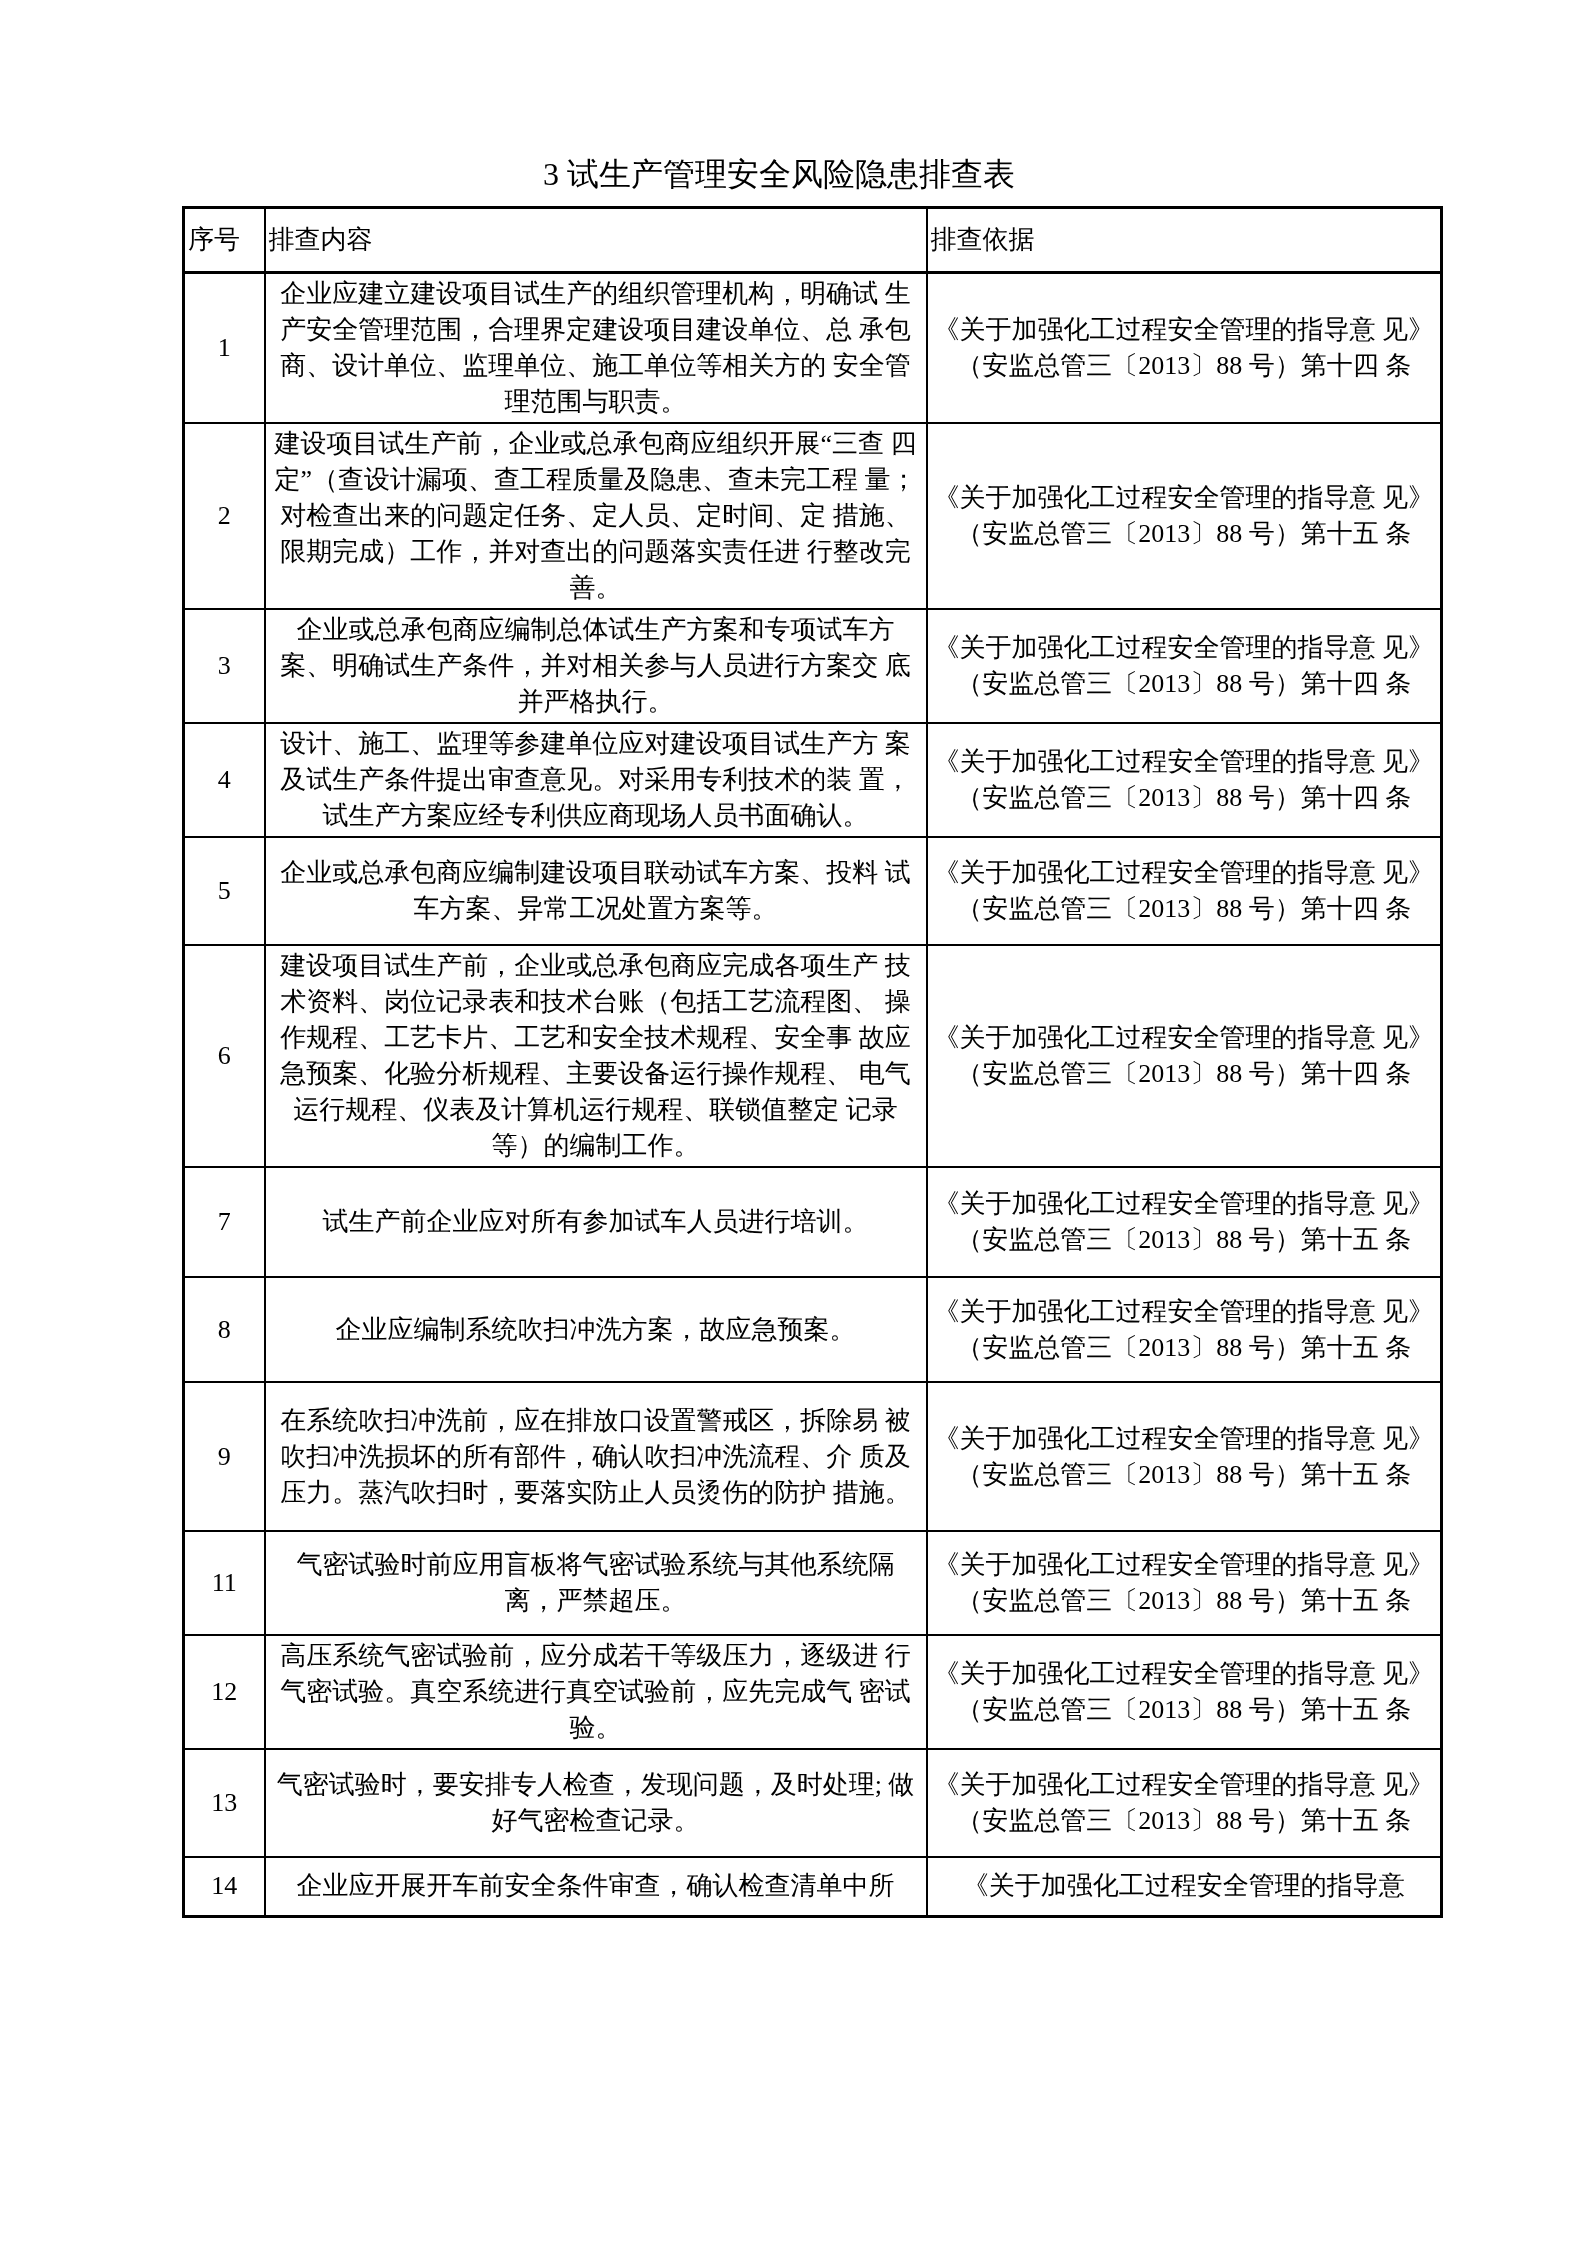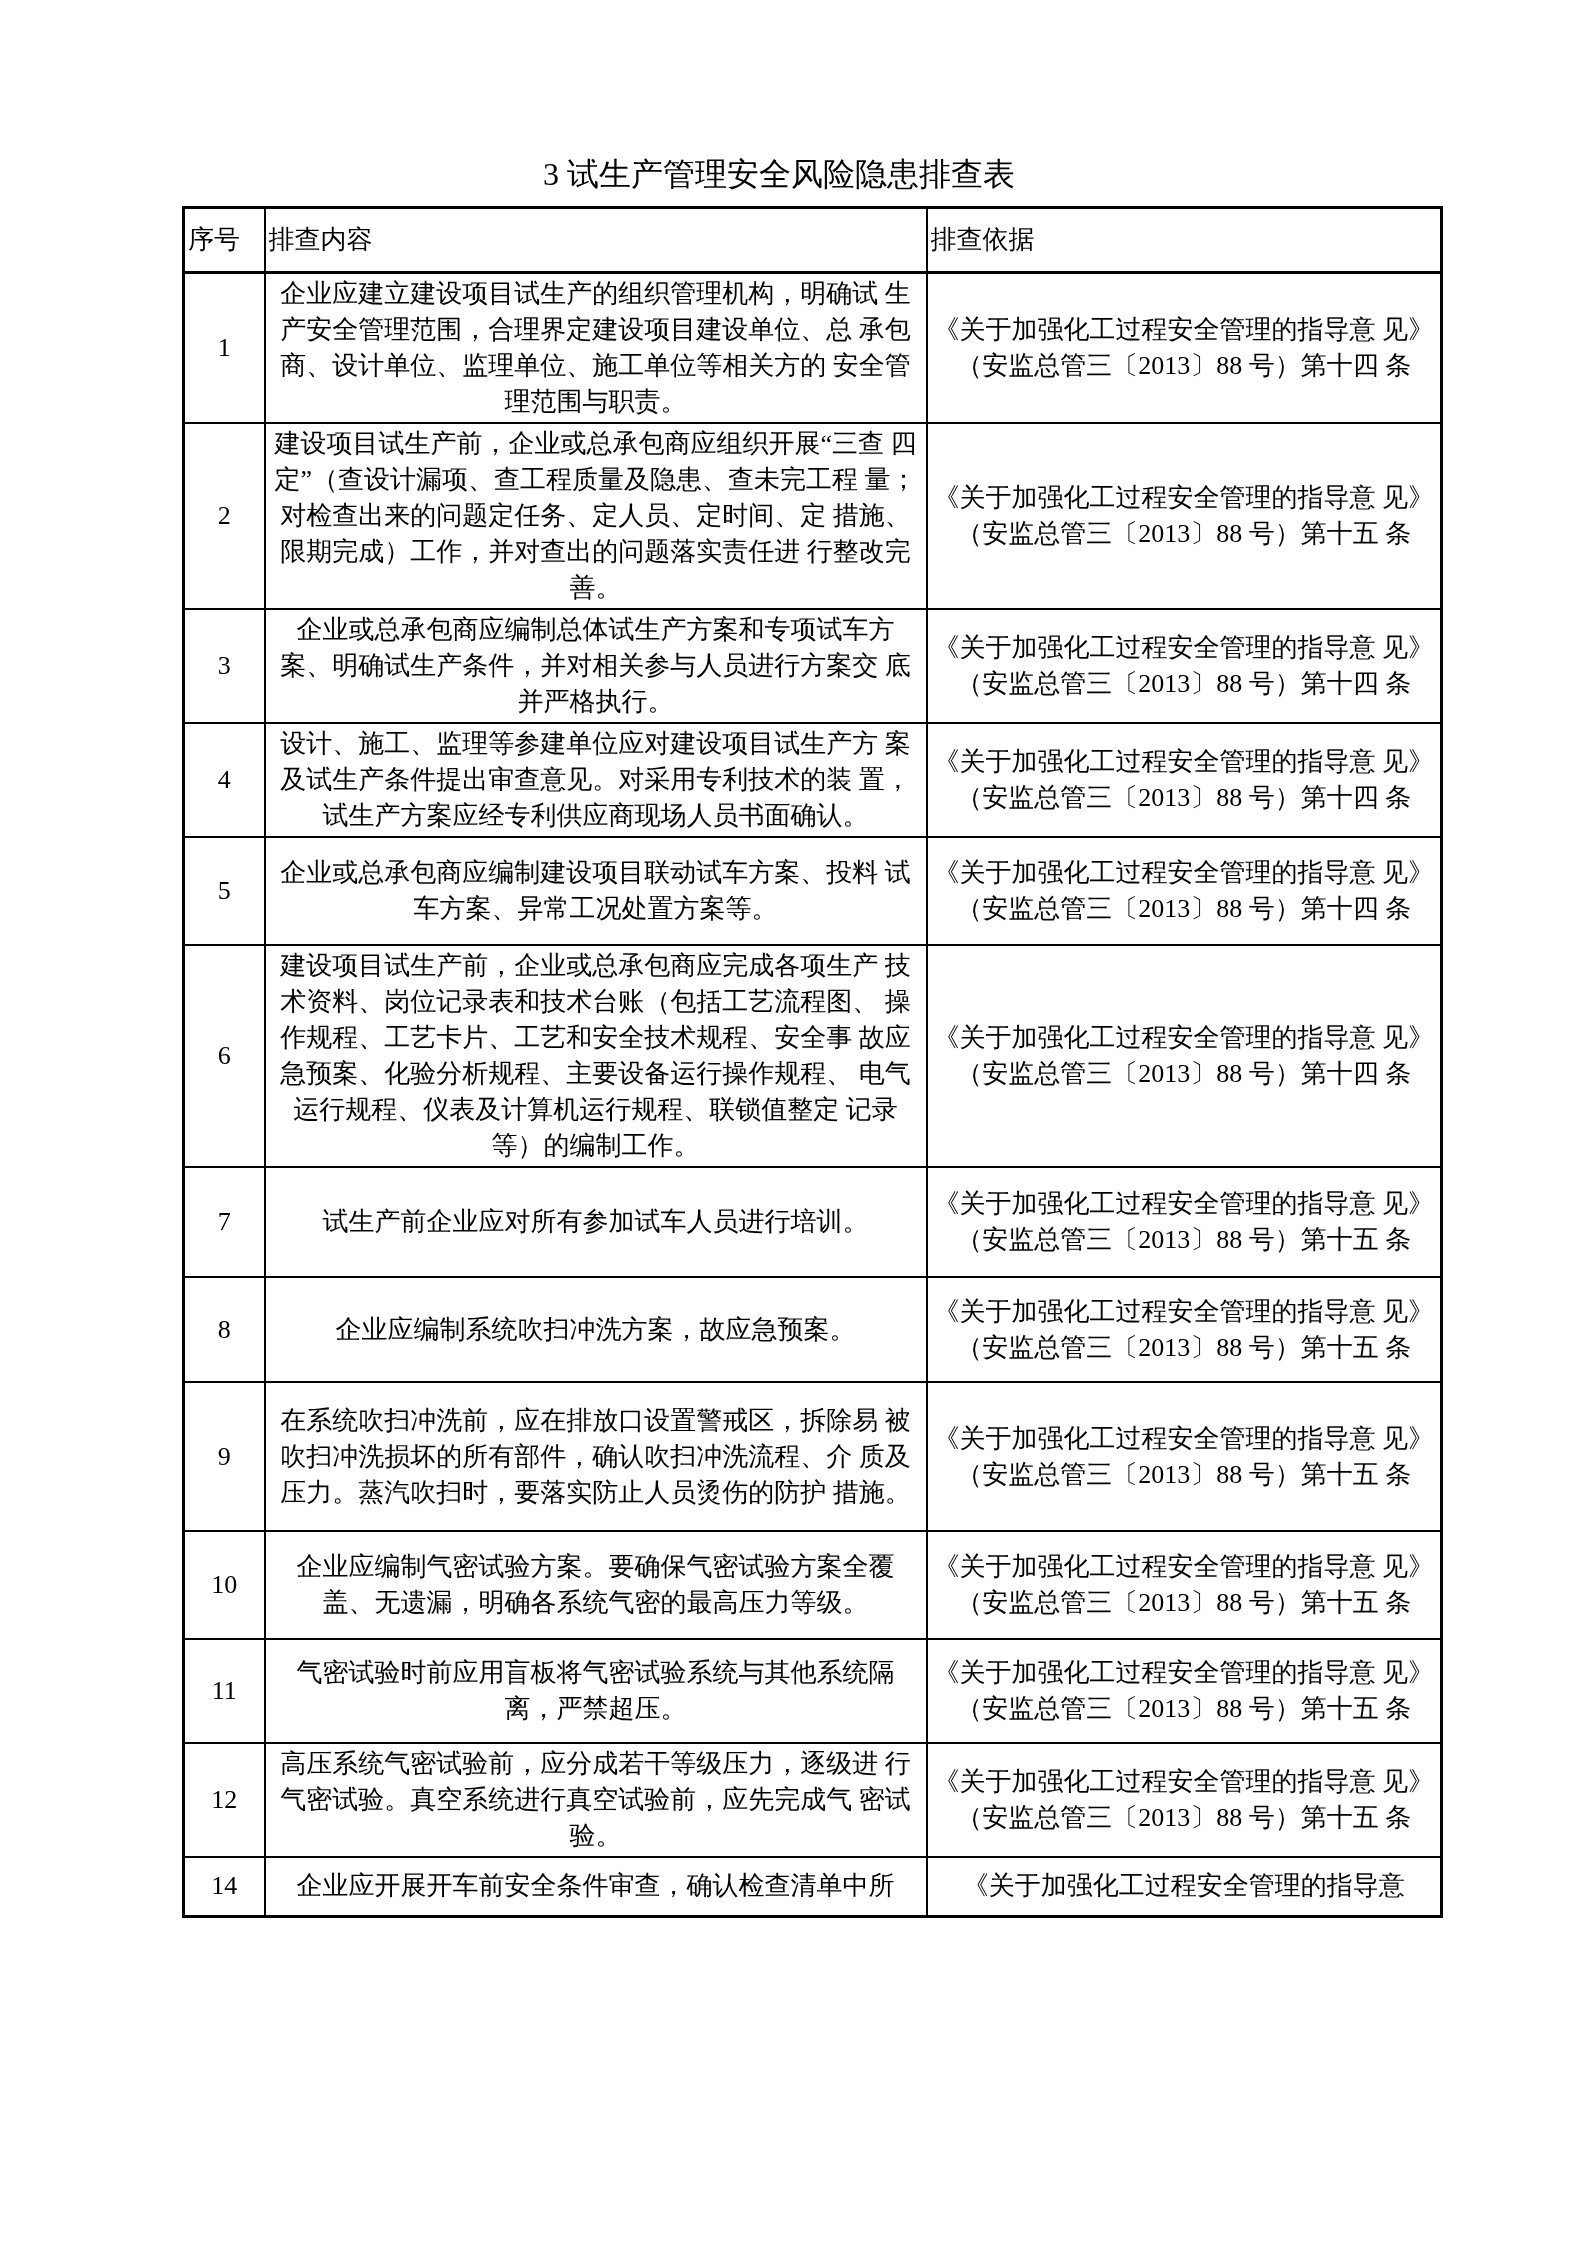--- a/index.html
+++ b/index.html
@@ -119,33 +119,33 @@
     <tr style="height:105px;">
       <td class="seq">8</td>
       <td class="content">企业应编制系统吹扫冲洗方案，故应急预案。</td>
       <td class="basis">《关于加强化工过程安全管理的指导意 见》（安监总管三〔2013〕88 号）第十五 条</td>
     </tr>
     <tr style="height:149px;">
       <td class="seq">9</td>
       <td class="content">在系统吹扫冲洗前，应在排放口设置警戒区，拆除易 被吹扫冲洗损坏的所有部件，确认吹扫冲洗流程、介 质及压力。蒸汽吹扫时，要落实防止人员烫伤的防护 措施。</td>
       <td class="basis">《关于加强化工过程安全管理的指导意 见》（安监总管三〔2013〕88 号）第十五 条</td>
     </tr>
-    <tr style="height:108px;">
-      <td class="seq">10</td>
-      <td class="content">企业应编制气密试验方案。要确保气密试验方案全覆 盖、无遗漏，明确各系统气密的最高压力等级。</td>
-      <td class="basis">《关于加强化工过程安全管理的指导意 见》（安监总管三〔2013〕88 号）第十五 条</td>
-    </tr>
     <tr style="height:104px;">
       <td class="seq">11</td>
       <td class="content">气密试验时前应用盲板将气密试验系统与其他系统隔 离，严禁超压。</td>
       <td class="basis">《关于加强化工过程安全管理的指导意 见》（安监总管三〔2013〕88 号）第十五 条</td>
     </tr>
     <tr style="height:110px;">
       <td class="seq">12</td>
       <td class="content">高压系统气密试验前，应分成若干等级压力，逐级进 行气密试验。真空系统进行真空试验前，应先完成气 密试验。</td>
+      <td class="basis">《关于加强化工过程安全管理的指导意 见》（安监总管三〔2013〕88 号）第十五 条</td>
+    </tr>
+    <tr style="height:108px;">
+      <td class="seq">13</td>
+      <td class="content">气密试验时，要安排专人检查，发现问题，及时处理; 做好气密检查记录。</td>
       <td class="basis">《关于加强化工过程安全管理的指导意 见》（安监总管三〔2013〕88 号）第十五 条</td>
     </tr>
     <tr style="height:59px;">
       <td class="seq">14</td>
       <td class="content">企业应开展开车前安全条件审查，确认检查清单中所</td>
       <td class="basis">《关于加强化工过程安全管理的指导意</td>
     </tr>
   </tbody>
 </table>
 

